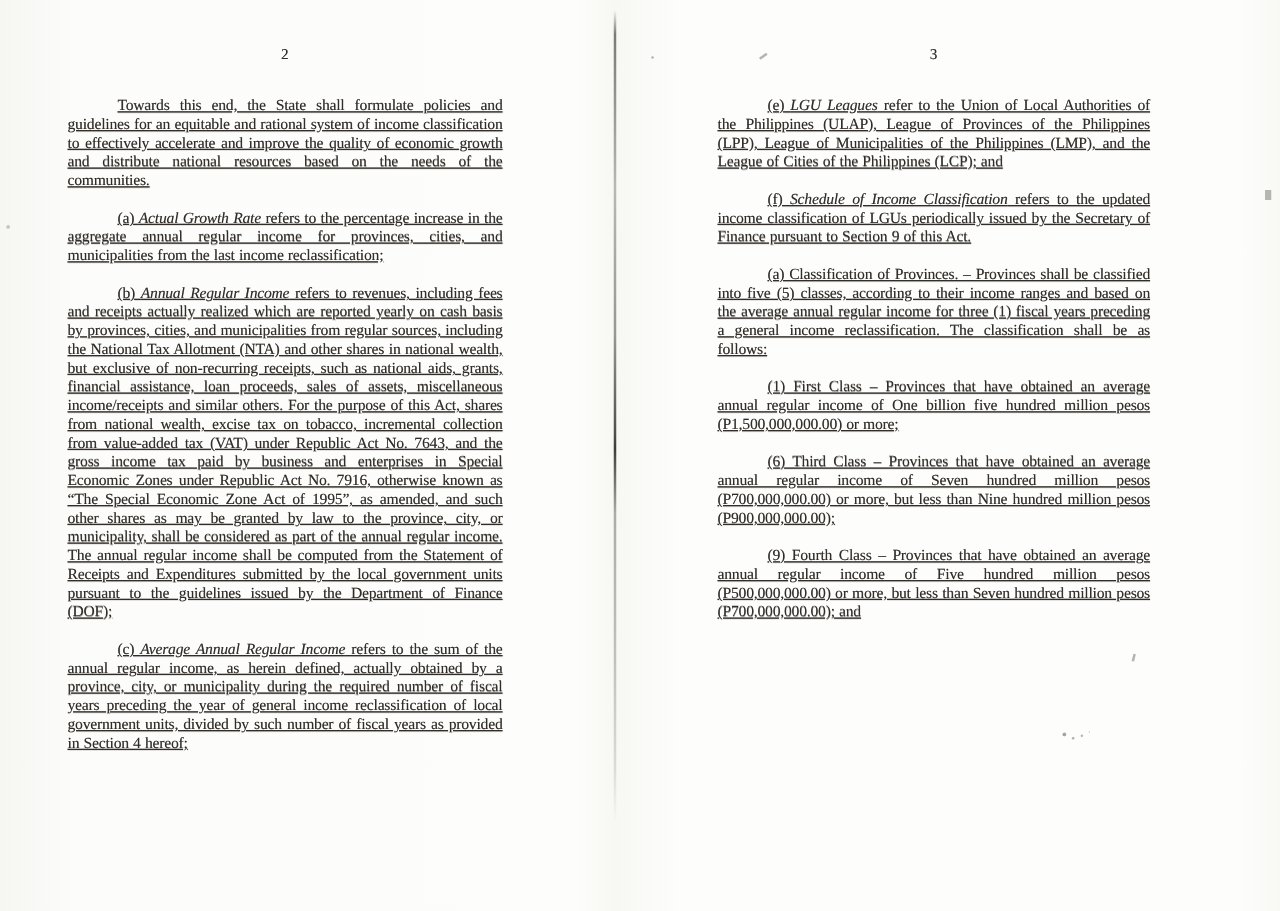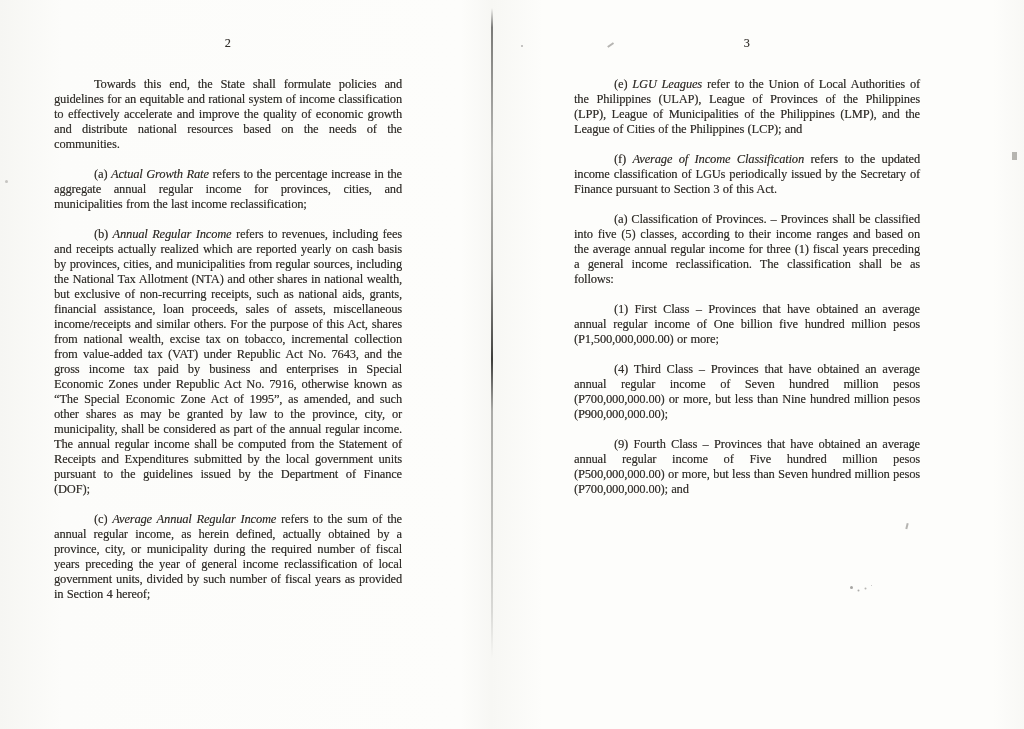--- a/index.html
+++ b/index.html
@@ -17,20 +17,21 @@
     text-align:center; margin-top:36px; margin-bottom:26px;
     font-size:12px; letter-spacing:0.5px;
     text-shadow:0.2px 0.2px 0.3px rgba(45,42,38,0.55);
   }
   .para {
     margin:0 0 15px 0;
     font-size:12.4px; line-height:15px;
     text-align:justify; text-indent:40px;
     letter-spacing:-0.12px; word-spacing:0.4px;
     text-shadow:0.2px 0.2px 0.35px rgba(45,42,38,0.5);
+    text-decoration:underline;
   }
   .rm { font-style:normal; }
   .it { font-style:italic; }
   .sc { font-variant:small-caps; letter-spacing:0.3px; }
   
   .fold-line {
     position:absolute; left:491px; top:8px; width:2px; height:650px;
     background: linear-gradient(to bottom,
       rgba(90,90,88,0) 0%,
       rgba(80,80,78,0.75) 3%,
@@ -72,29 +73,29 @@
 
     <p class="para"><span class="rm">(c) </span><span class="it">Average Annual Regular Income</span><span class="rm"> refers to the sum of the annual regular income, as herein defined, actually obtained by a province, city, or municipality during the required number of fiscal years preceding the year of general income reclassification of local government units, divided by such number of fiscal years as provided in Section 4 hereof;</span></p>
   </section>
 
   <section class="page page-right">
     <div class="pagenum">3</div>
 
 
     <p class="para"><span class="rm">(e) </span><span class="it">LGU Leagues</span><span class="rm"> refer to the Union of Local Authorities of the Philippines (ULAP), League of Provinces of the Philippines (LPP), League of Municipalities of the Philippines (LMP), and the League of Cities of the Philippines (LCP); and</span></p>
 
-    <p class="para"><span class="rm">(f) </span><span class="it">Average of Income Classification</span><span class="rm"> refers to the updated income classification of LGUs periodically issued by the Secretary of Finance pursuant to Section 3 of this Act.</span></p>
+    <p class="para"><span class="rm">(f) </span><span class="it">Schedule of Income Classification</span><span class="rm"> refers to the updated income classification of LGUs periodically issued by the Secretary of Finance pursuant to Section 9 of this Act.</span></p>
 
 
     <p class="para"><span class="rm">(a) Classification of Provinces. – Provinces shall be classified into five (5) classes, according to their income ranges and based on the average annual regular income for three (1) fiscal years preceding a general income reclassification. The classification shall be as follows:</span></p>
 
     <p class="para"><span class="rm">(1) First Class – Provinces that have obtained an average annual regular income of One billion five hundred million pesos (P1,500,000,000.00) or more;</span></p>
 
 
-    <p class="para"><span class="rm">(4) Third Class – Provinces that have obtained an average annual regular income of Seven hundred million pesos (P700,000,000.00) or more, but less than Nine hundred million pesos (P900,000,000.00);</span></p>
+    <p class="para"><span class="rm">(6) Third Class – Provinces that have obtained an average annual regular income of Seven hundred million pesos (P700,000,000.00) or more, but less than Nine hundred million pesos (P900,000,000.00);</span></p>
 
     <p class="para"><span class="rm">(9) Fourth Class – Provinces that have obtained an average annual regular income of Five hundred million pesos (P500,000,000.00) or more, but less than Seven hundred million pesos (P700,000,000.00); and</span></p>
   </section>
 
   <div class="fold-line"></div>
   <div class="speck speck-slash"></div>
   <div class="speck speck-dot-a"></div>
   <div class="speck speck-tick"></div>
   <div class="speck speck-edge-r"></div>
   <div class="speck speck-edge-l"></div>

